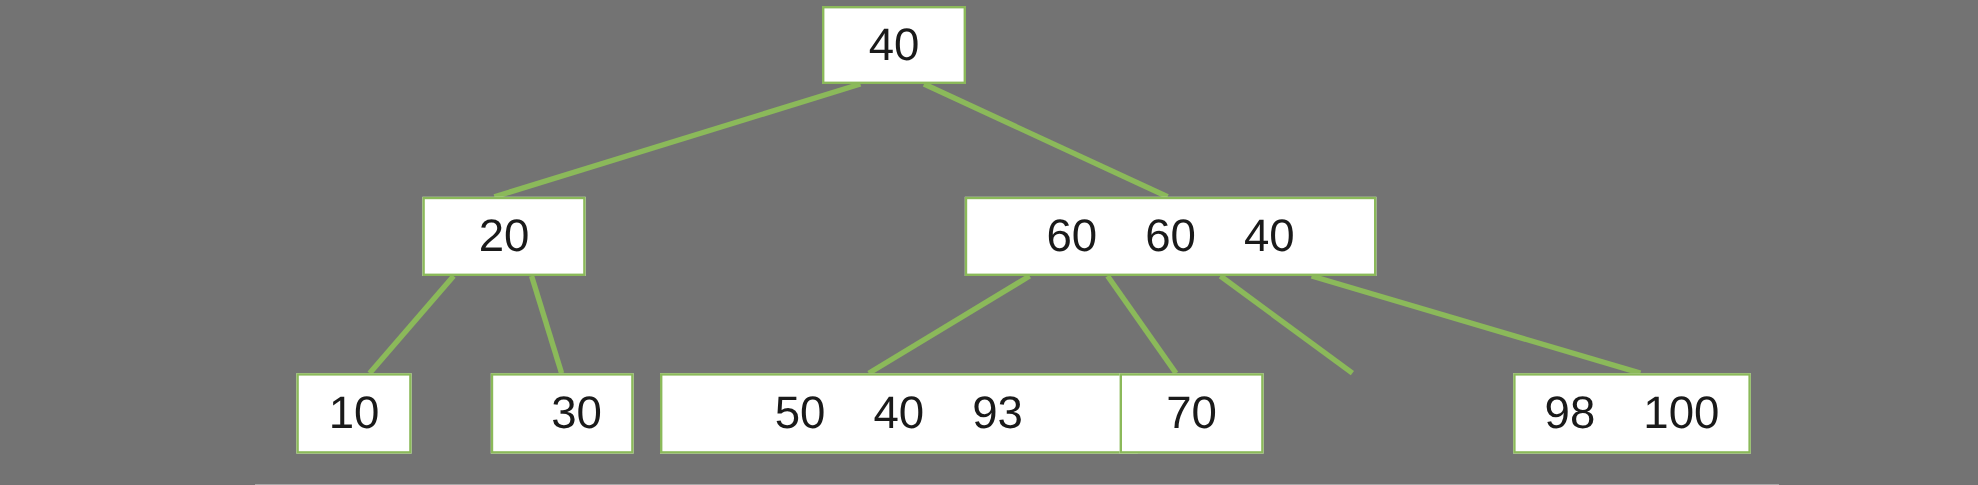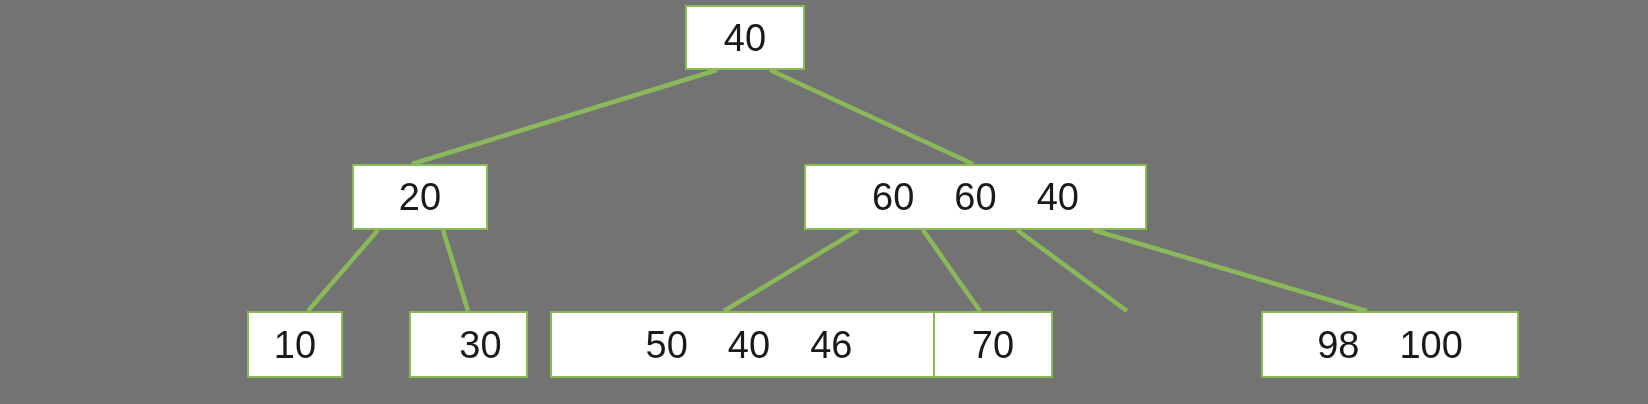--- a/index.html
+++ b/index.html
@@ -69,22 +69,22 @@
     </div>
     <div class="node" style="left: 247px; top: 311px; width: 96px; height: 67px;">
       <span class="key">10</span>
     </div>
     <div class="node" style="left: 409px; top: 311px; width: 119px; height: 67px; padding-left: 24px;">
       <span class="key">30</span>
     </div>
     <div class="node" style="left: 550px; top: 311px; width: 398px; height: 67px;">
       <span class="key">50</span>
       <span class="key">40</span>
-      <span class="key">46</span>
+      <span class="key">93</span>
     </div>
     <div class="node" style="left: 933px; top: 311px; width: 120px; height: 67px; text-align: right;">
       <span class="key">70</span>
     </div>
-    <div class="node" style="left: 1261px; top: 311px; width: 258px; height: 67px;">
+    <div class="node" style="left: 1261px; top: 311px; width: 198px; height: 67px;">
       <span class="key">98</span>
       <span class="key">100</span>
     </div>
   </div>
 
 </body></html>

